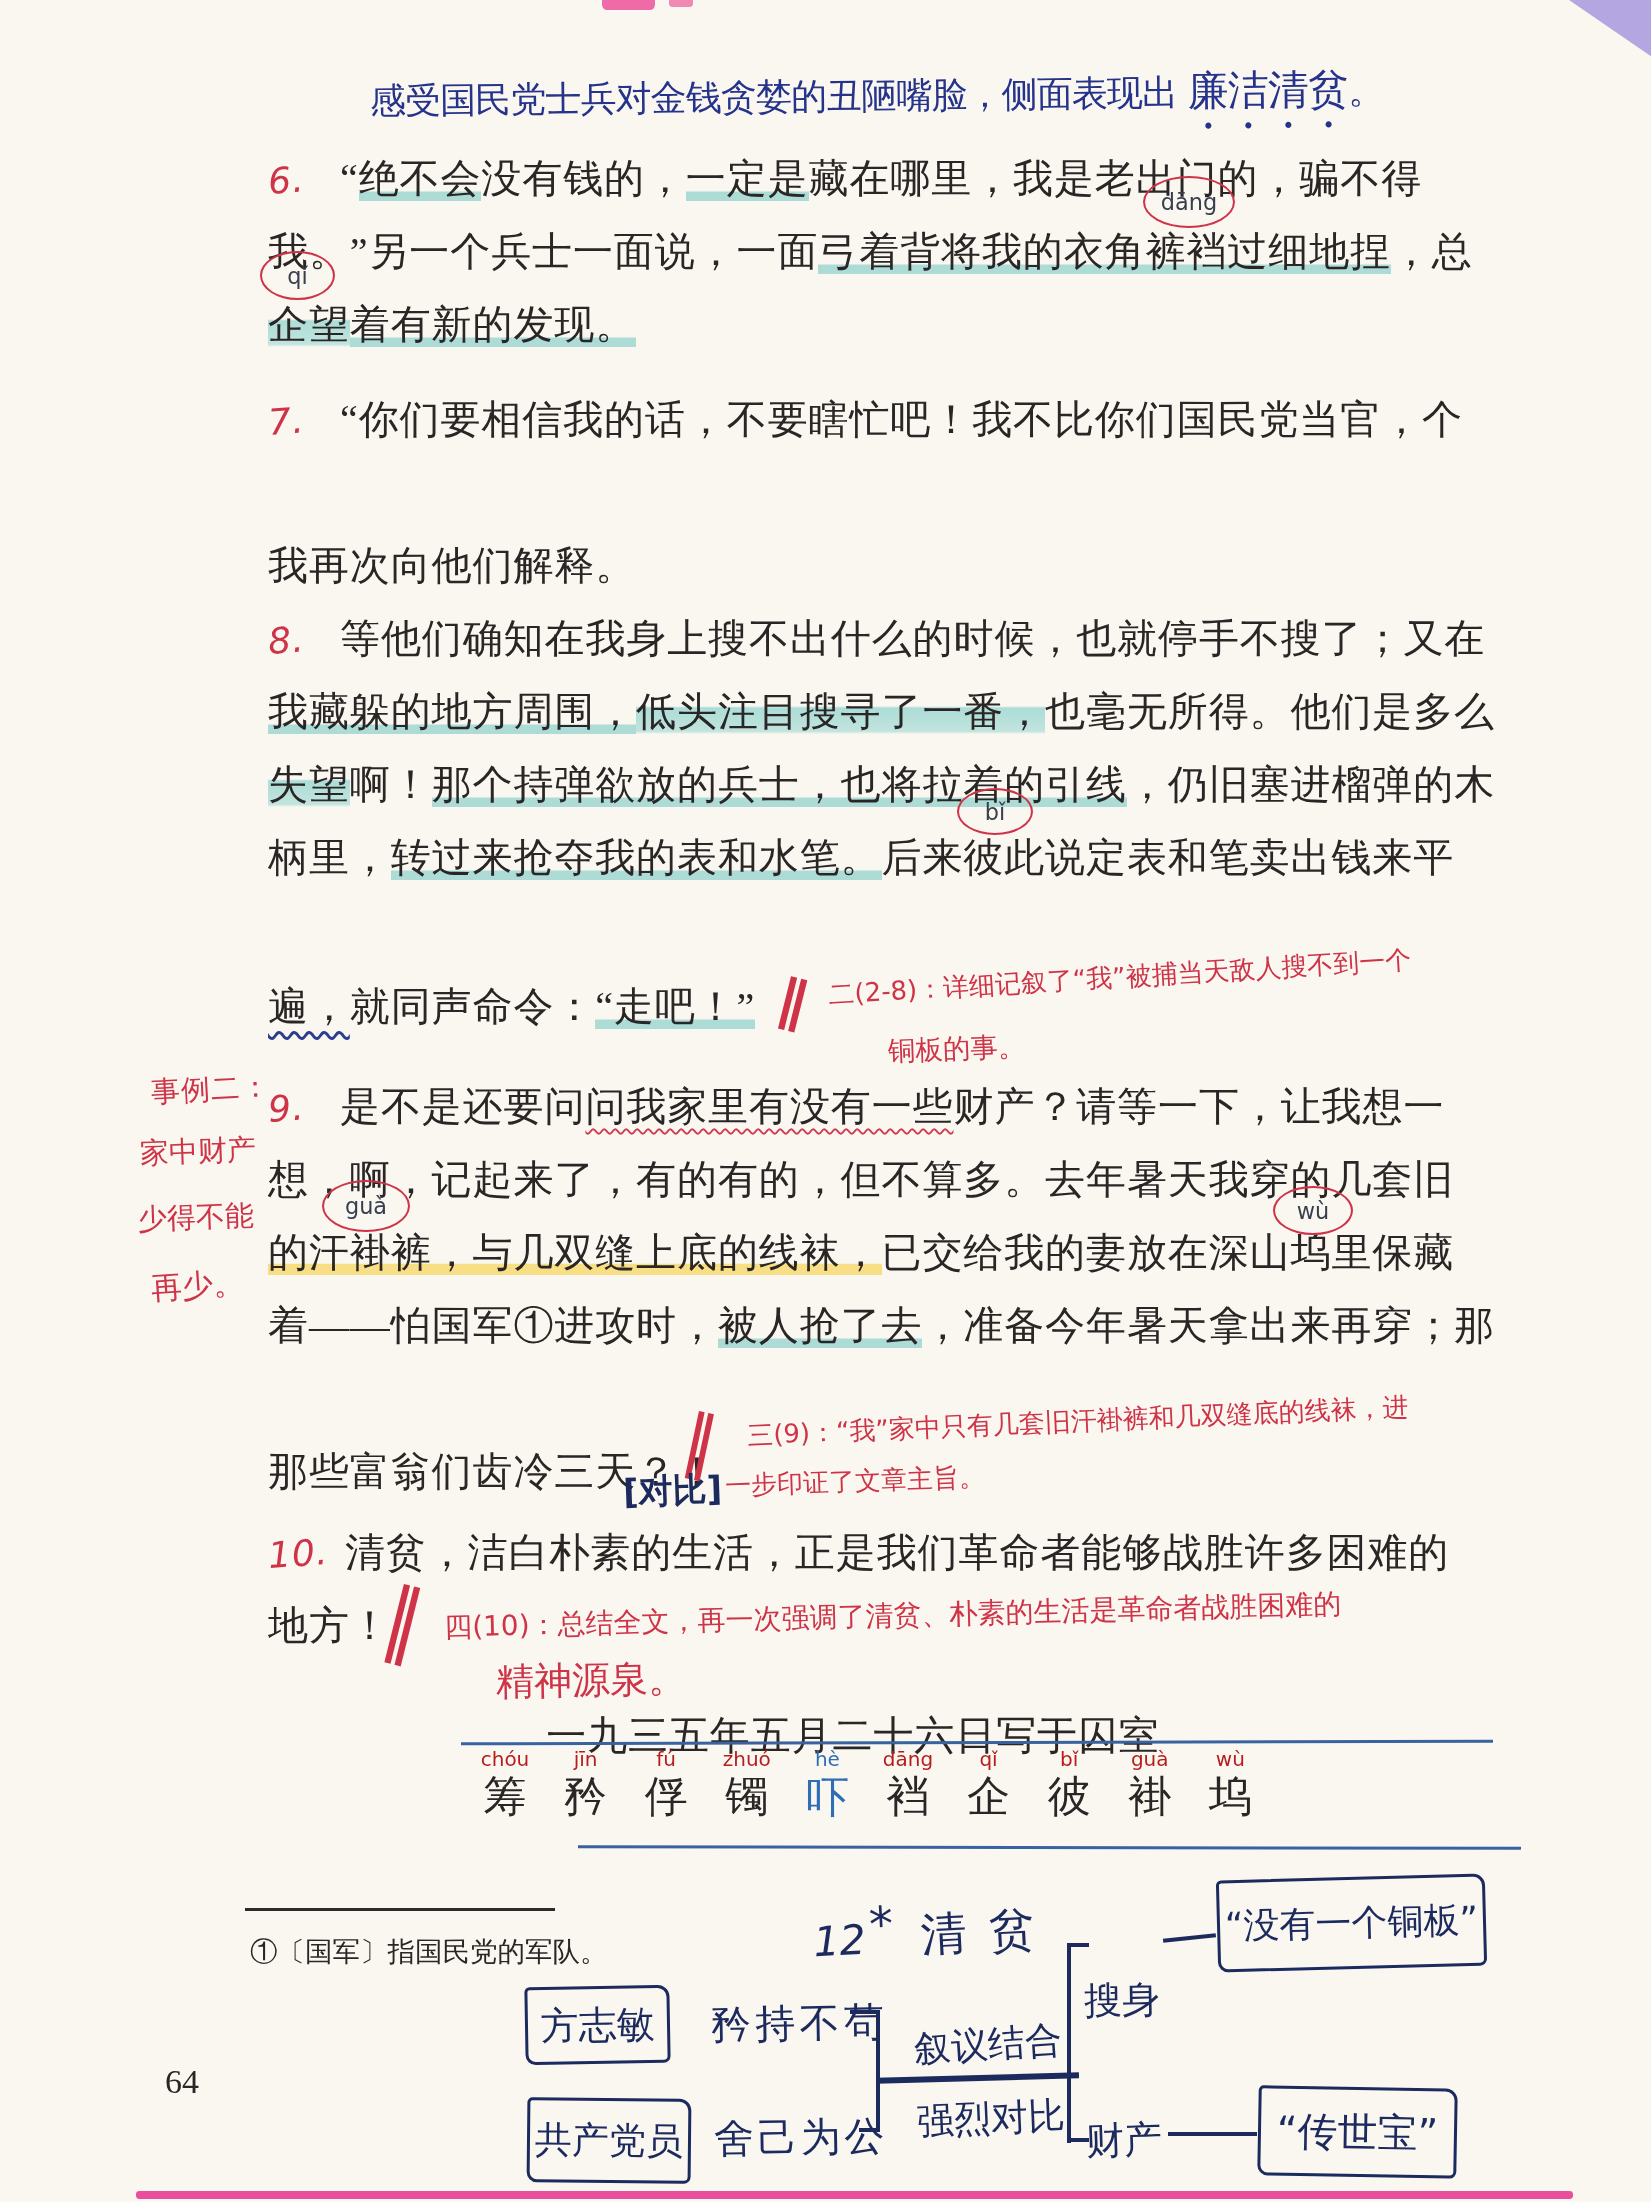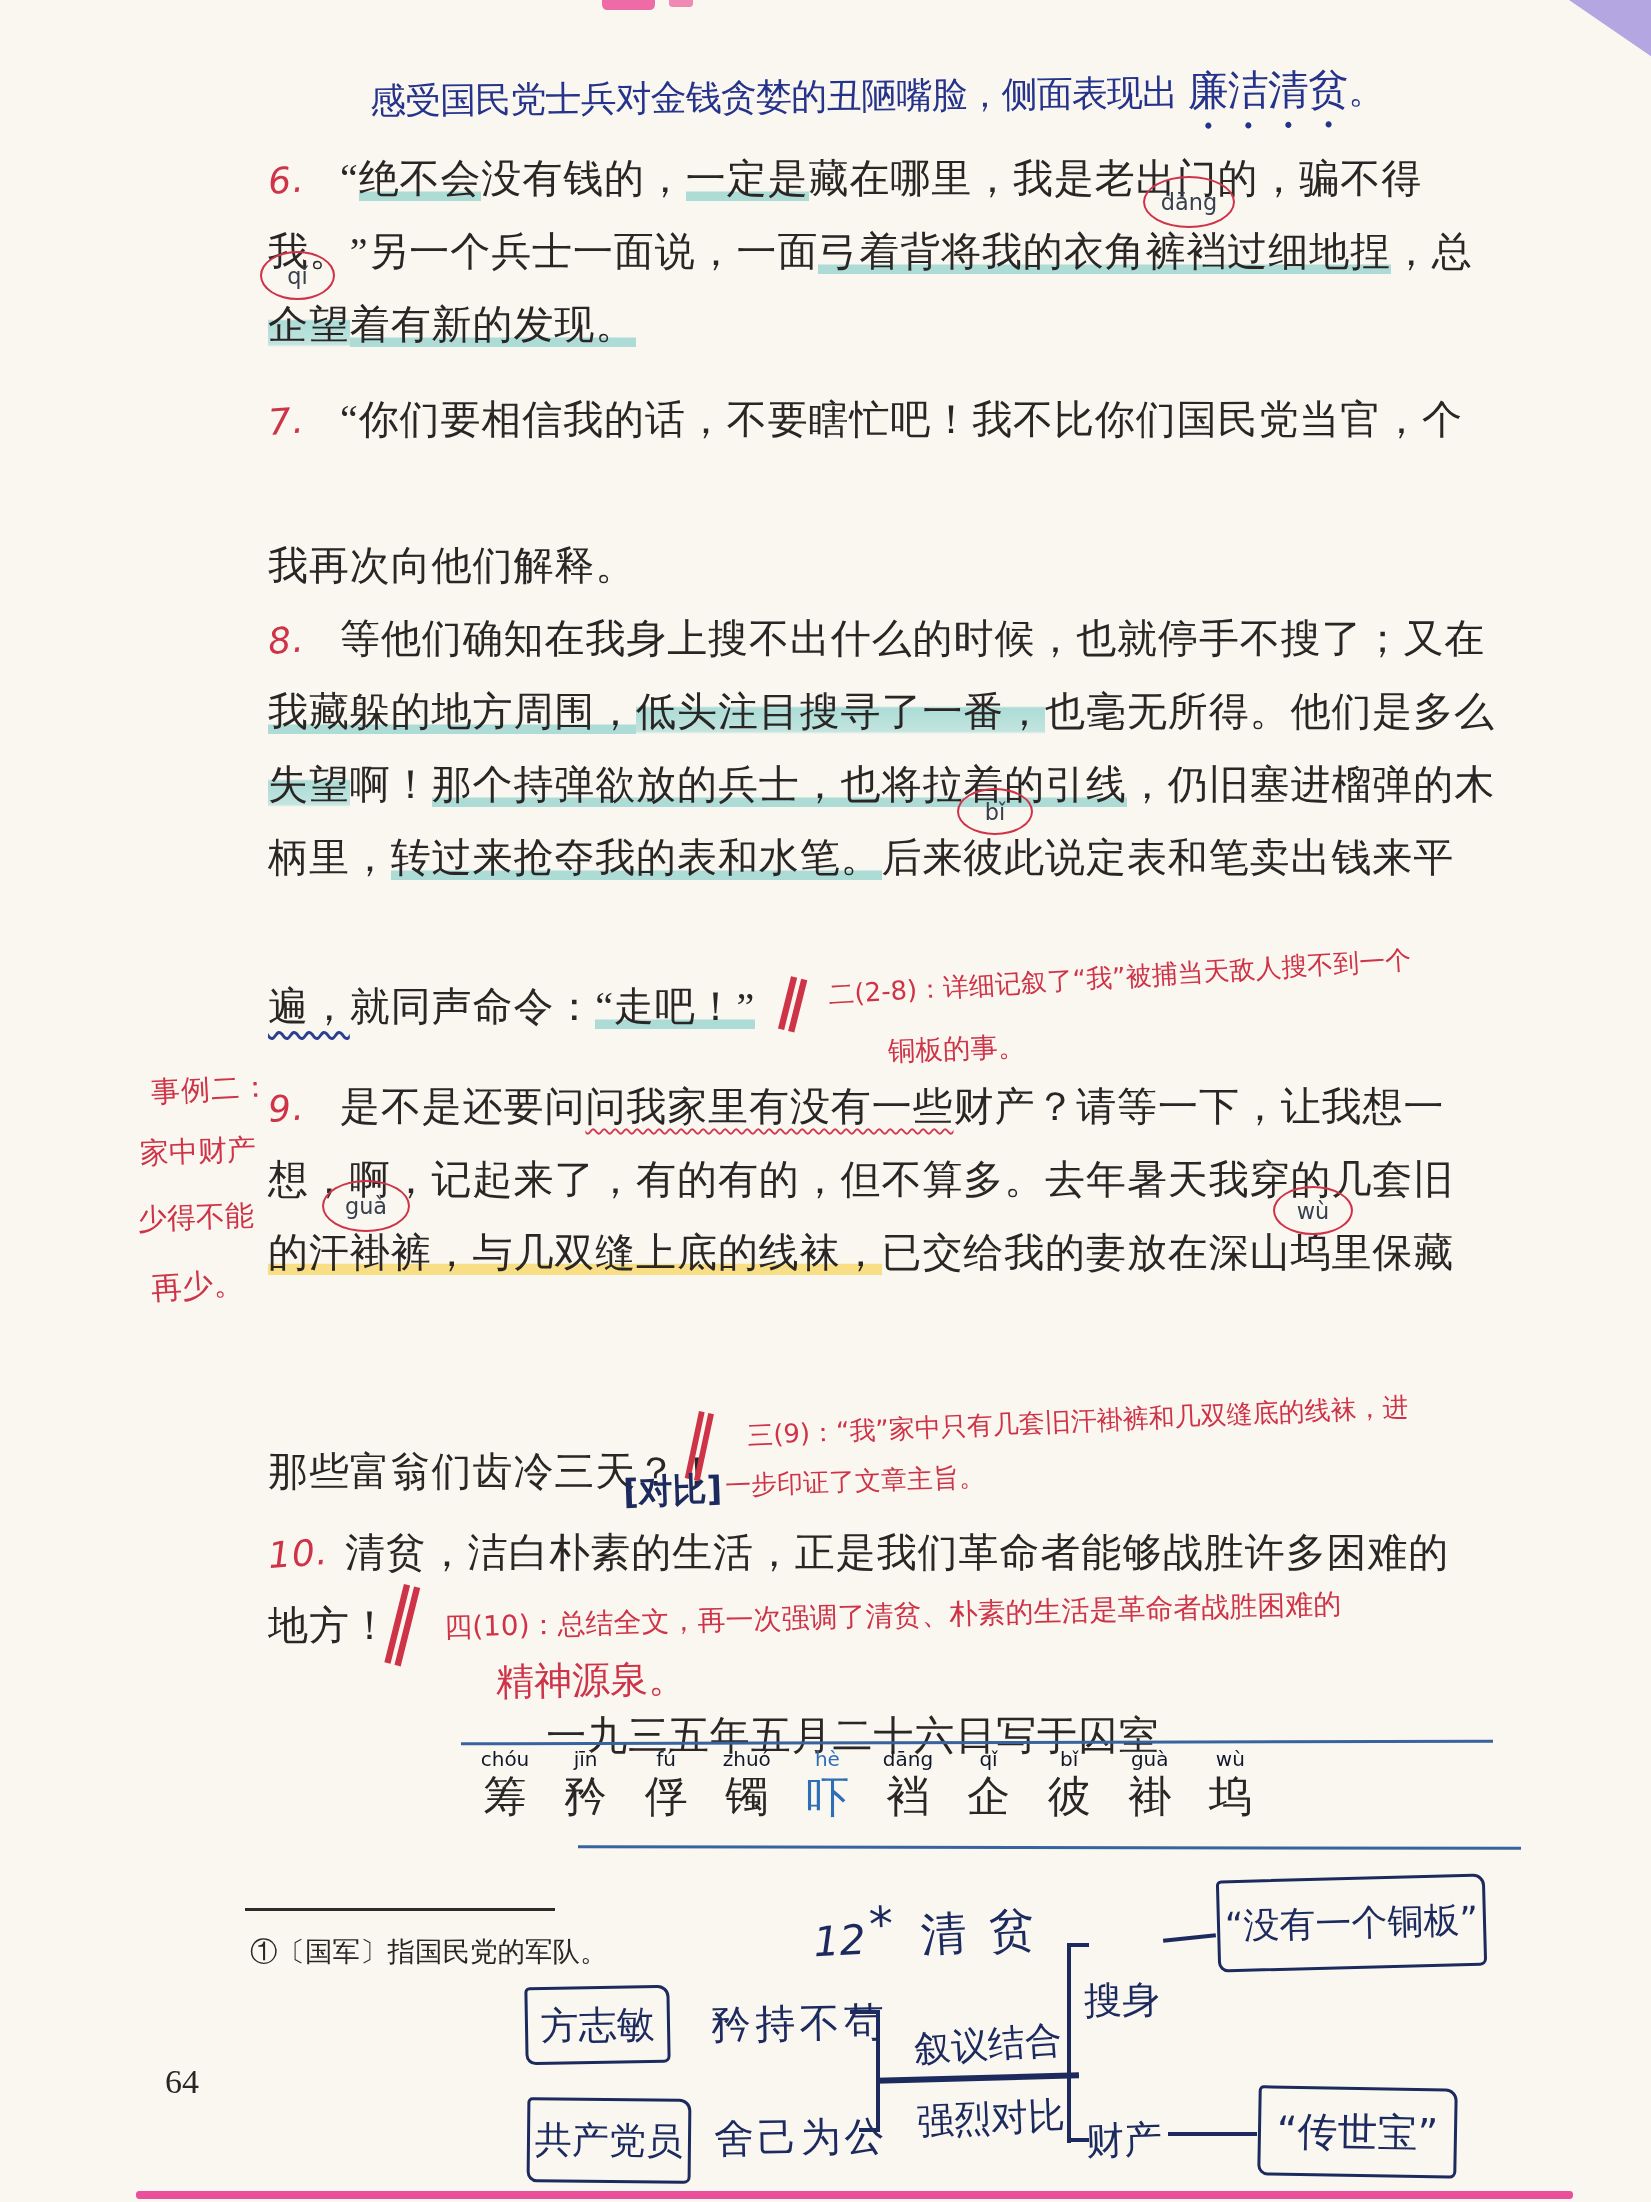--- a/index.html
+++ b/index.html
@@ -25,21 +25,21 @@
   .abs{position:absolute;white-space:nowrap;}
   .em-dots{text-emphasis:filled dot #26338a;-webkit-text-emphasis:filled dot #26338a;
            text-emphasis-position:under right;-webkit-text-emphasis-position:under;}
   .py-circle{position:absolute;border:2.6px solid #cf3347;border-radius:50%;display:flex;
              align-items:center;justify-content:center;font-family:"DejaVu Sans",sans-serif;
              font-size:22.4px;color:#38404f;}
   .divmark{position:absolute;color:#cf3347;font-family:"DejaVu Sans",sans-serif;font-weight:bold;}
   
   .vrow{position:absolute;left:475px;top:1747px;display:flex;gap:20.6px;}
   .vitem{width:60px;text-align:center;}
-  .vpy{font-family:"DejaVu Sans","Liberation Sans",sans-serif;font-size:20px;color:#0f172a;height:26px;}
+  .vpy{font-family:"DejaVu Sans","Liberation Sans",sans-serif;font-size:20px;color:#b91c1c;height:26px;}
   .vch{font-size:43px;line-height:48px;}
   .v-blue .vpy,.v-blue .vch{color:#2f6db5;}
   .rule{position:absolute;}
   
   .mm-box{position:absolute;border:3.4px solid #1c2a5e;color:#1c2a5e;display:flex;align-items:center;
           justify-content:center;font-family:"DejaVu Sans",sans-serif;border-radius:5.2px 12px 6.9px 10.3px;}
   .mm-label{position:absolute;color:#1c2a5e;font-family:"DejaVu Sans",sans-serif;white-space:nowrap;}
   .mm-line{position:absolute;background:#1c2a5e;}
   .corner-tri{position:absolute;top:0;right:0;width:0;height:0;
               border-top:57px solid #b4a6e0;border-left:83px solid transparent;}
@@ -102,20 +102,23 @@
 
   <div class="bline" style="top:1081px;">
     <span class="pnum hand">9.</span><span>是不是还要问</span><span class="u-wavy-red">问我家里有没有一些</span><span>财产？请等一下，让我想一</span>
   </div>
   <div class="bline" style="top:1154px;">
     <span>想，啊，记起来了，有的有的，但不算多。去年暑天我穿的几套旧</span>
   </div>
   <div class="bline" style="top:1227px;">
     <span class="u-yellow">的汗褂裤，与几双缝上底的线袜，</span><span>已交给我的妻放在深山坞里保藏</span>
   </div>
+  <div class="bline" style="top:1300px;">
+    <span>着——怕国军①进攻时，</span><span class="u-teal">被人抢了去</span><span>，准备今年暑天拿出来再穿；那</span>
+  </div>
   <div class="bline" style="top:1446px;">
     <span>那些富翁们齿冷三天？！</span>
   </div>
 
   <div class="divmark" style="left:687px;top:1413px;font-size:50px;transform:rotate(12deg) scaleY(1.4);">∥</div>
   <div class="abs hand red-hand" style="left:747px;top:1404px;font-size:26px;transform:rotate(-2.5deg);">三(9)：“我”家中只有几套旧汗褂裤和几双缝底的线袜，进</div>
   <div class="abs hand navy" style="left:623px;top:1468px;font-size:34px;transform:rotate(-2deg);font-weight:bold;">[对比]</div>
   <div class="abs hand red-hand" style="left:725px;top:1464px;font-size:26px;transform:rotate(-2deg);">一步印证了文章主旨。</div>
 
   <div class="bline" style="top:1527px;">

